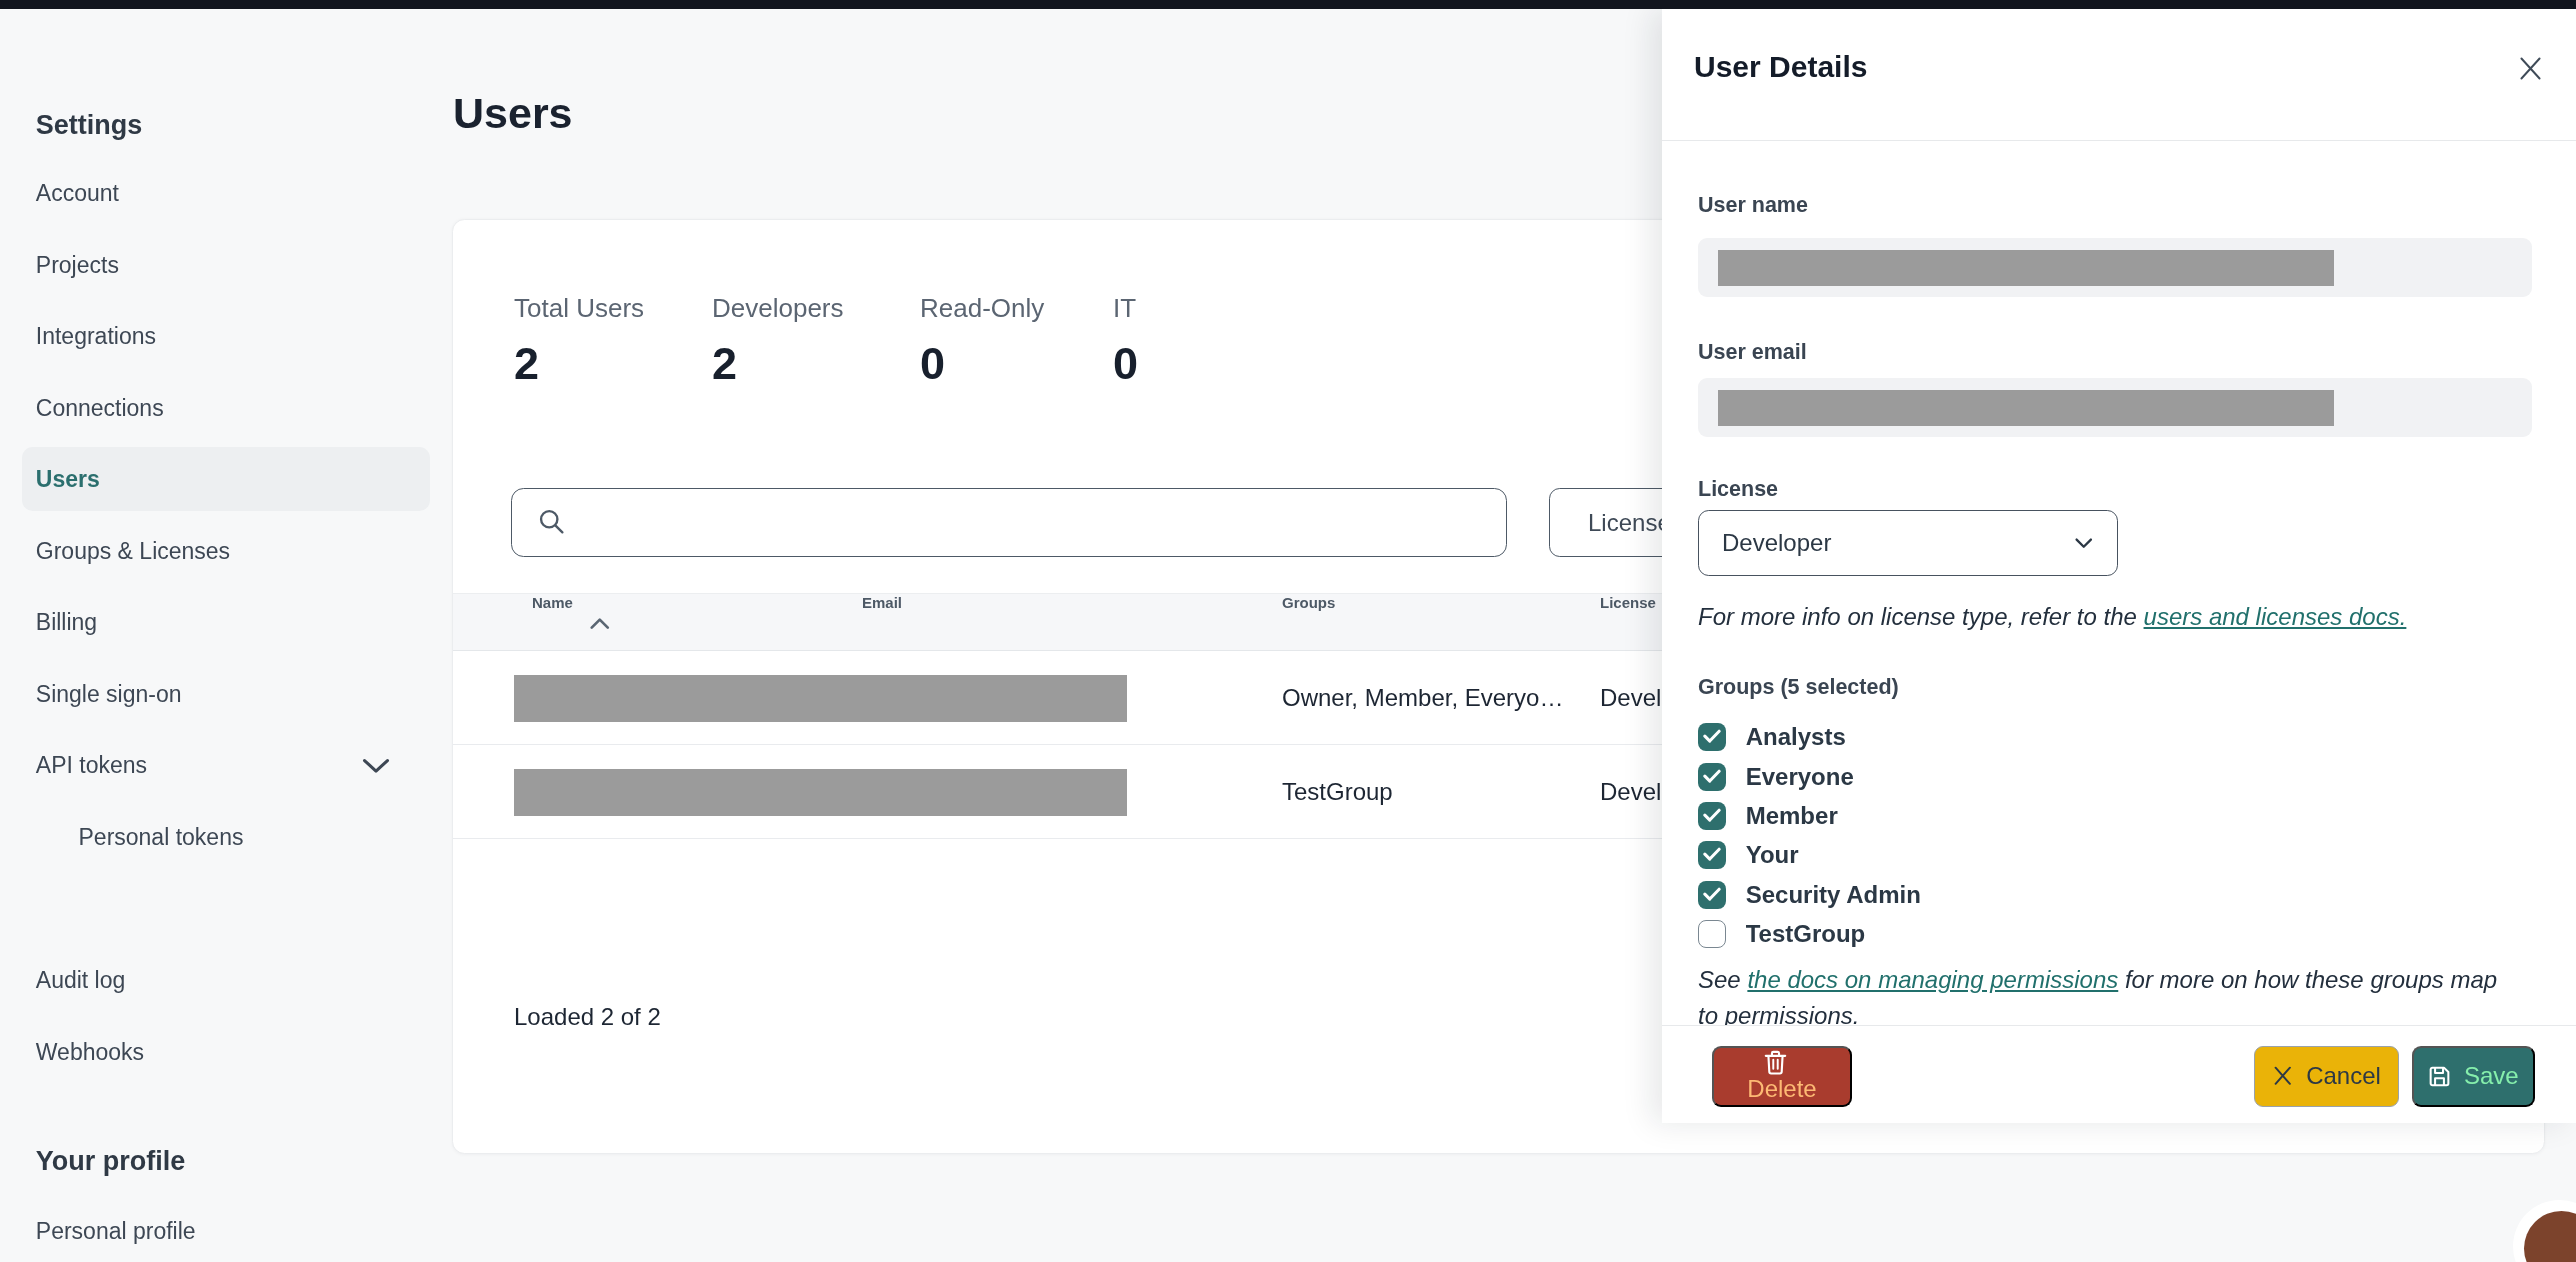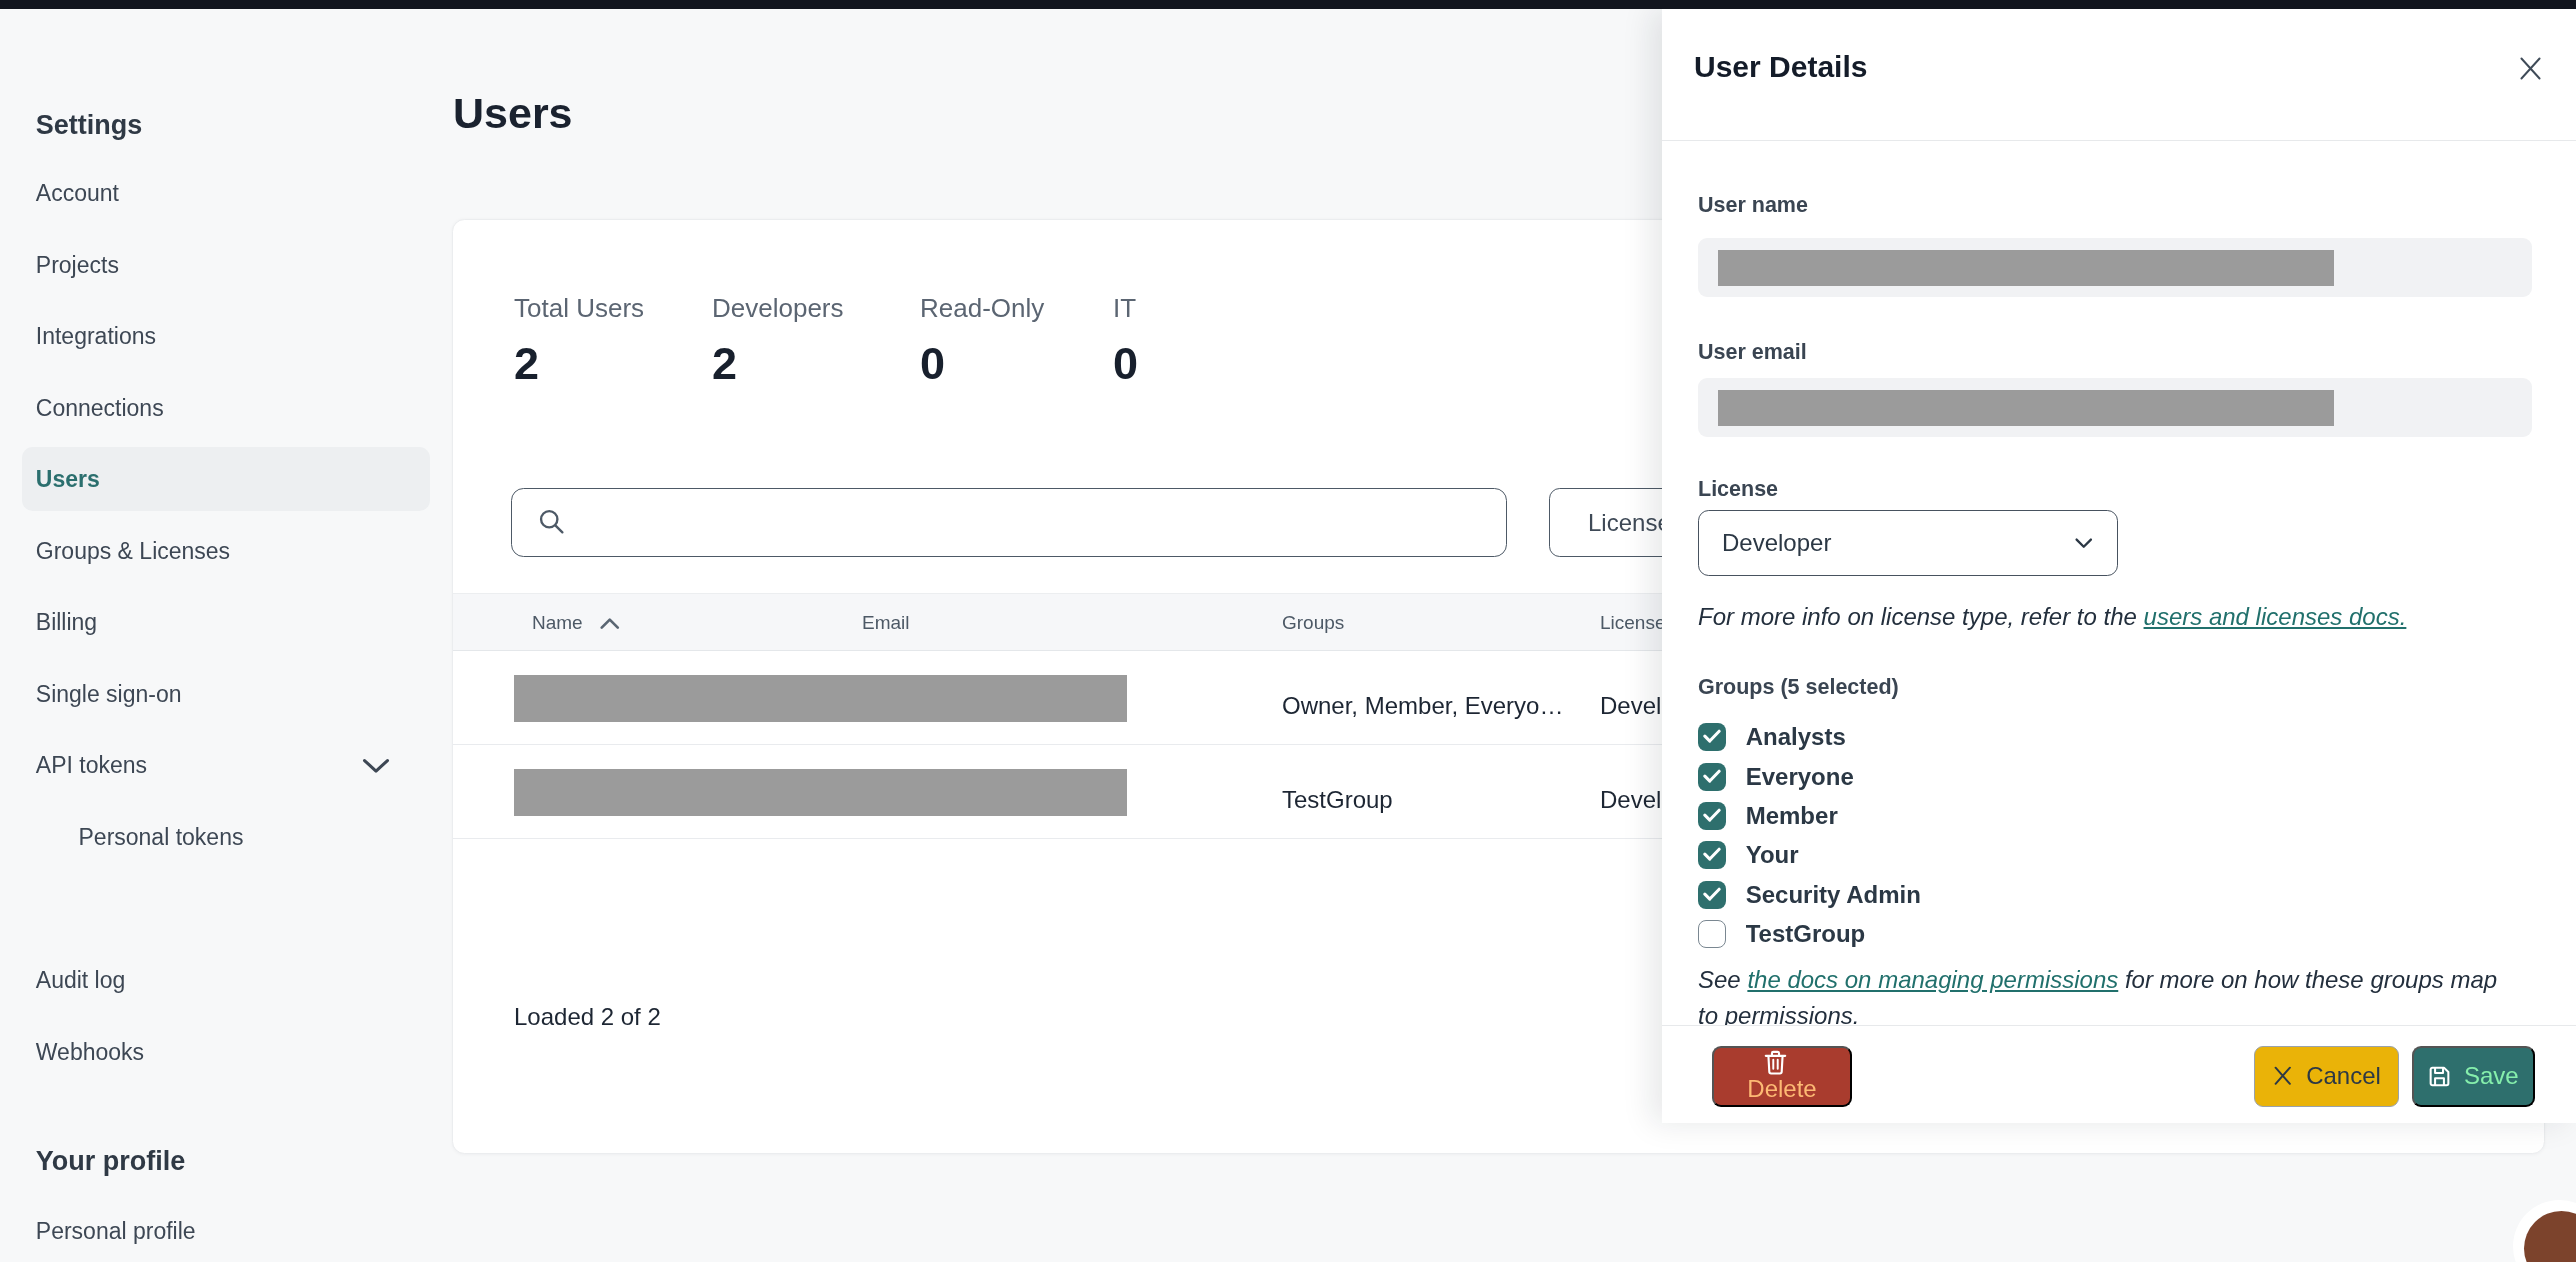--- a/index.html
+++ b/index.html
@@ -56,29 +56,29 @@
     position:absolute; left:1096px; top:268px; width:233px; height:69px;
     border:1.8px solid #4d5966; border-radius:10.7px; background:#fff;
     font-size:24px; color:#3f4a57;
     display:flex; align-items:center; padding-left:38px;
   }
 
   .thead {
     position:absolute; left:0; top:373px; width:2093px; height:58px;
     background:#f6f7f9; border-top:0.9px solid #eceef0; border-bottom:0.9px solid #e4e7ea;
   }
-  .th { position:absolute; top:0; height:58px; display:flex; align-items:center;
-        font-size:19px; font-weight:normal; color:#4d5966; }
+  .th { position:absolute; top:0; height:58px; display:flex; 
+        font-size:15px; font-weight:bold; color:#4d5966; }
   .th.c-name{ left:79px; } .th.c-email{ left:409px; } .th.c-groups{ left:829px; } .th.c-license{ left:1147px; }
   .sort-caret { margin-left:16px; display:flex; align-items:center; }
 
   .trow { position:absolute; left:0; width:2093px; height:94px; border-bottom:0.9px solid #e9ebee; background:#fff; }
   .trow.r0 { top:431px; } .trow.r1 { top:525px; }
   .redact-bar { position:absolute; left:61px; top:24px; width:613px; height:47px; background:#9b9b9b; }
-  .cell { position:absolute; top:8px; height:94px; display:flex; align-items:center; font-size:24px; color:#1d2633; }
+  .cell { position:absolute; top:0; height:94px; display:flex; align-items:center; font-size:24px; color:#1d2633; }
   .cell.groups { left:829px; } .cell.license { left:1147px; }
 
   .loaded-text { position:absolute; left:61px; top:783px; font-size:24px; color:#1d2633; }
 
   
   .panel {
     position:absolute; left:1662px; top:9px; width:914px; height:1114px;
     background:#ffffff; z-index:40;
     box-shadow:-10.7px 0 29px rgba(20,30,40,0.10);
   }

